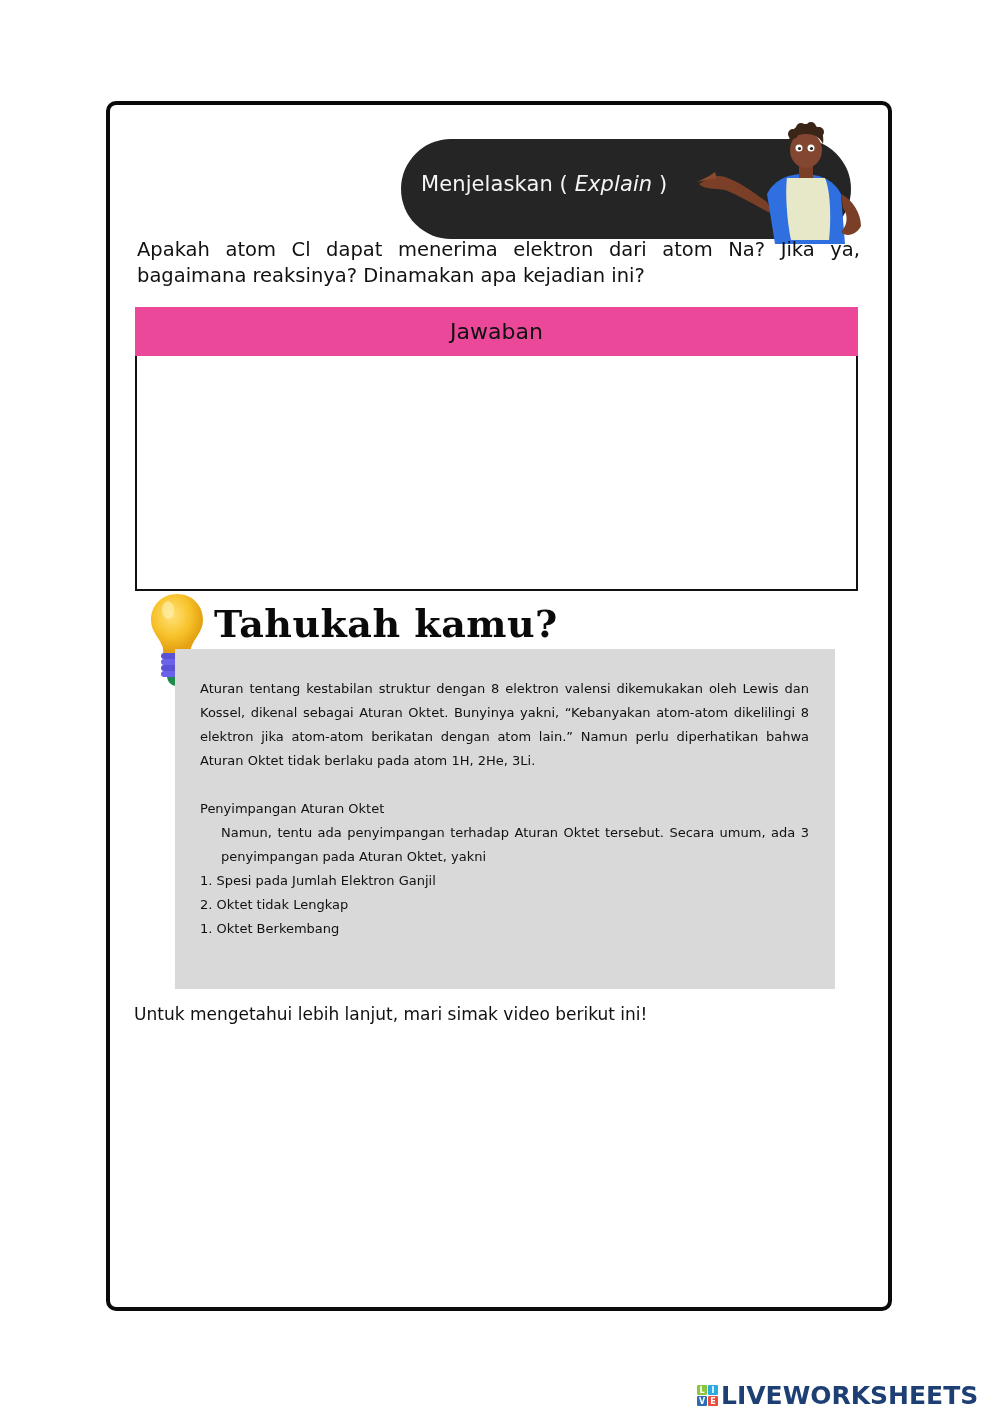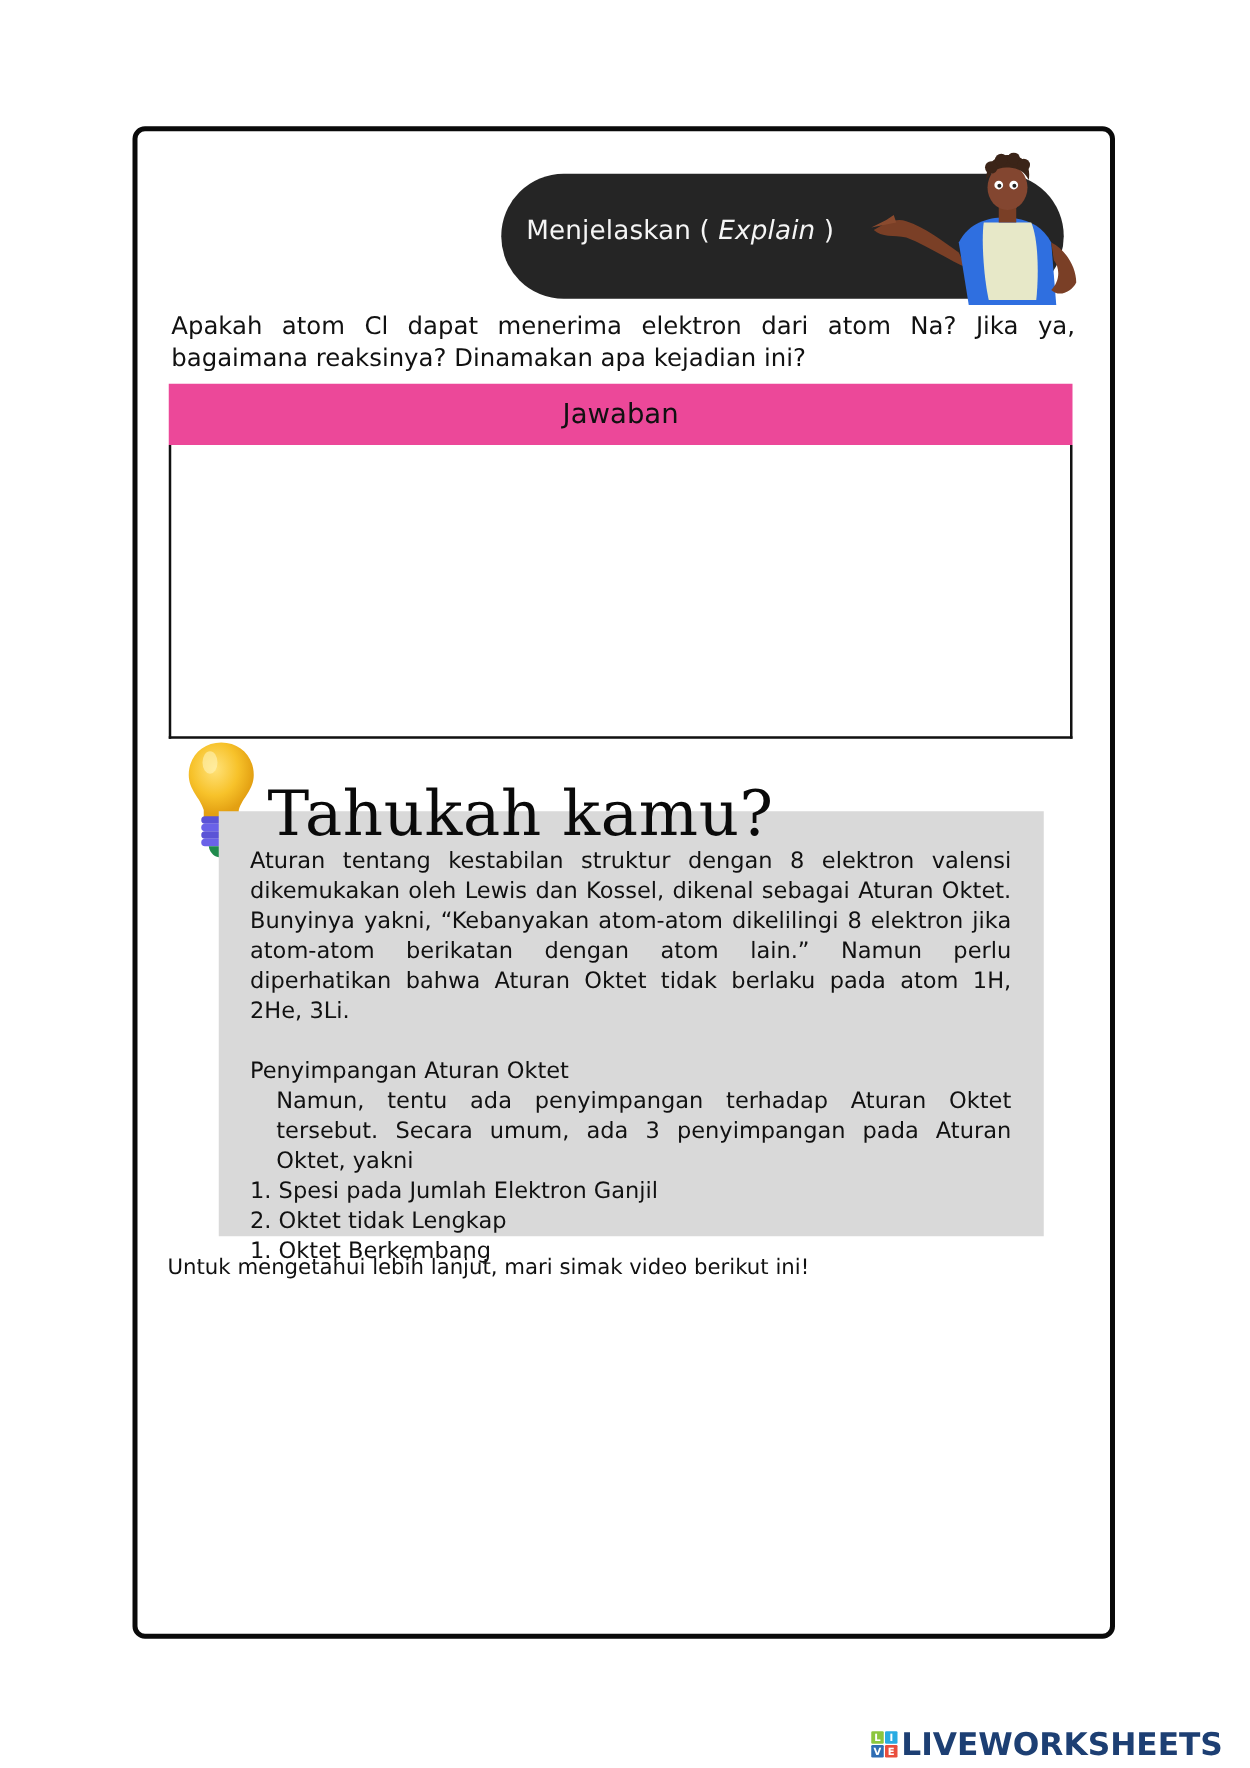--- a/index.html
+++ b/index.html
@@ -17,52 +17,52 @@
     }
     .explain-label {
       position: absolute; left: 421px; top: 172px; font-size: 21px; color: #f5f5f5;
       font-family: "DejaVu Sans", sans-serif; letter-spacing: 0.1px; white-space: nowrap;
     }
     .explain-label em { font-style: italic; }
 
     .character { position: absolute; left: 695px; top: 122px; width: 175px; height: 122px; }
 
     .question {
-      position: absolute; left: 137px; top: 248px; width: 723px;
+      position: absolute; left: 137px; top: 237px; width: 723px;
       font-size: 19.5px; line-height: 26px; text-align: justify; text-align-last: left;
       font-family: "DejaVu Sans", sans-serif; color: #111;
     }
 
     .answer-header {
       position: absolute; left: 135px; top: 307px; width: 723px; height: 49px;
       background: #ec4899; display: flex; align-items: center; justify-content: center;
       font-size: 22px; color: #111;
     }
     .answer-box {
       position: absolute; left: 135px; top: 356px; width: 723px; height: 235px;
       border: 2px solid #111; border-top: none; background: #fff;
       resize: none; outline: none; padding: 10px; font-size: 18px;
       font-family: "DejaVu Sans", sans-serif;
     }
 
     .bulb { position: absolute; left: 148px; top: 592px; width: 58px; height: 96px; }
 
     .tahukah-title {
-      position: absolute; left: 214px; top: 622px; font-size: 50px; font-weight: normal;
+      position: absolute; left: 214px; top: 601px; font-size: 38px; font-weight: bold;
       font-family: "DejaVu Serif", serif; color: #0a0a0a; letter-spacing: 0.5px; z-index: 1;
       white-space: nowrap;
     }
 
     .info-box {
       position: absolute; left: 175px; top: 649px; width: 660px; height: 340px;
       background: #d9d9d9;
     }
     .info-text {
       position: absolute; left: 200px; top: 677px; width: 609px;
-      font-size: 18px; line-height: 24px; color: #111; z-index: 2;
+      font-size: 13px; line-height: 24px; color: #111; z-index: 2;
     }
     .info-para { text-align: justify; text-align-last: left; }
     .info-gap { height: 24px; }
     .info-line { white-space: nowrap; }
     .info-para2 { text-align: justify; text-align-last: left; margin-left: 21px; }
 
     .followup {
       position: absolute; left: 134px; top: 1004px; font-size: 17px; color: #111;
       white-space: nowrap;
     }

